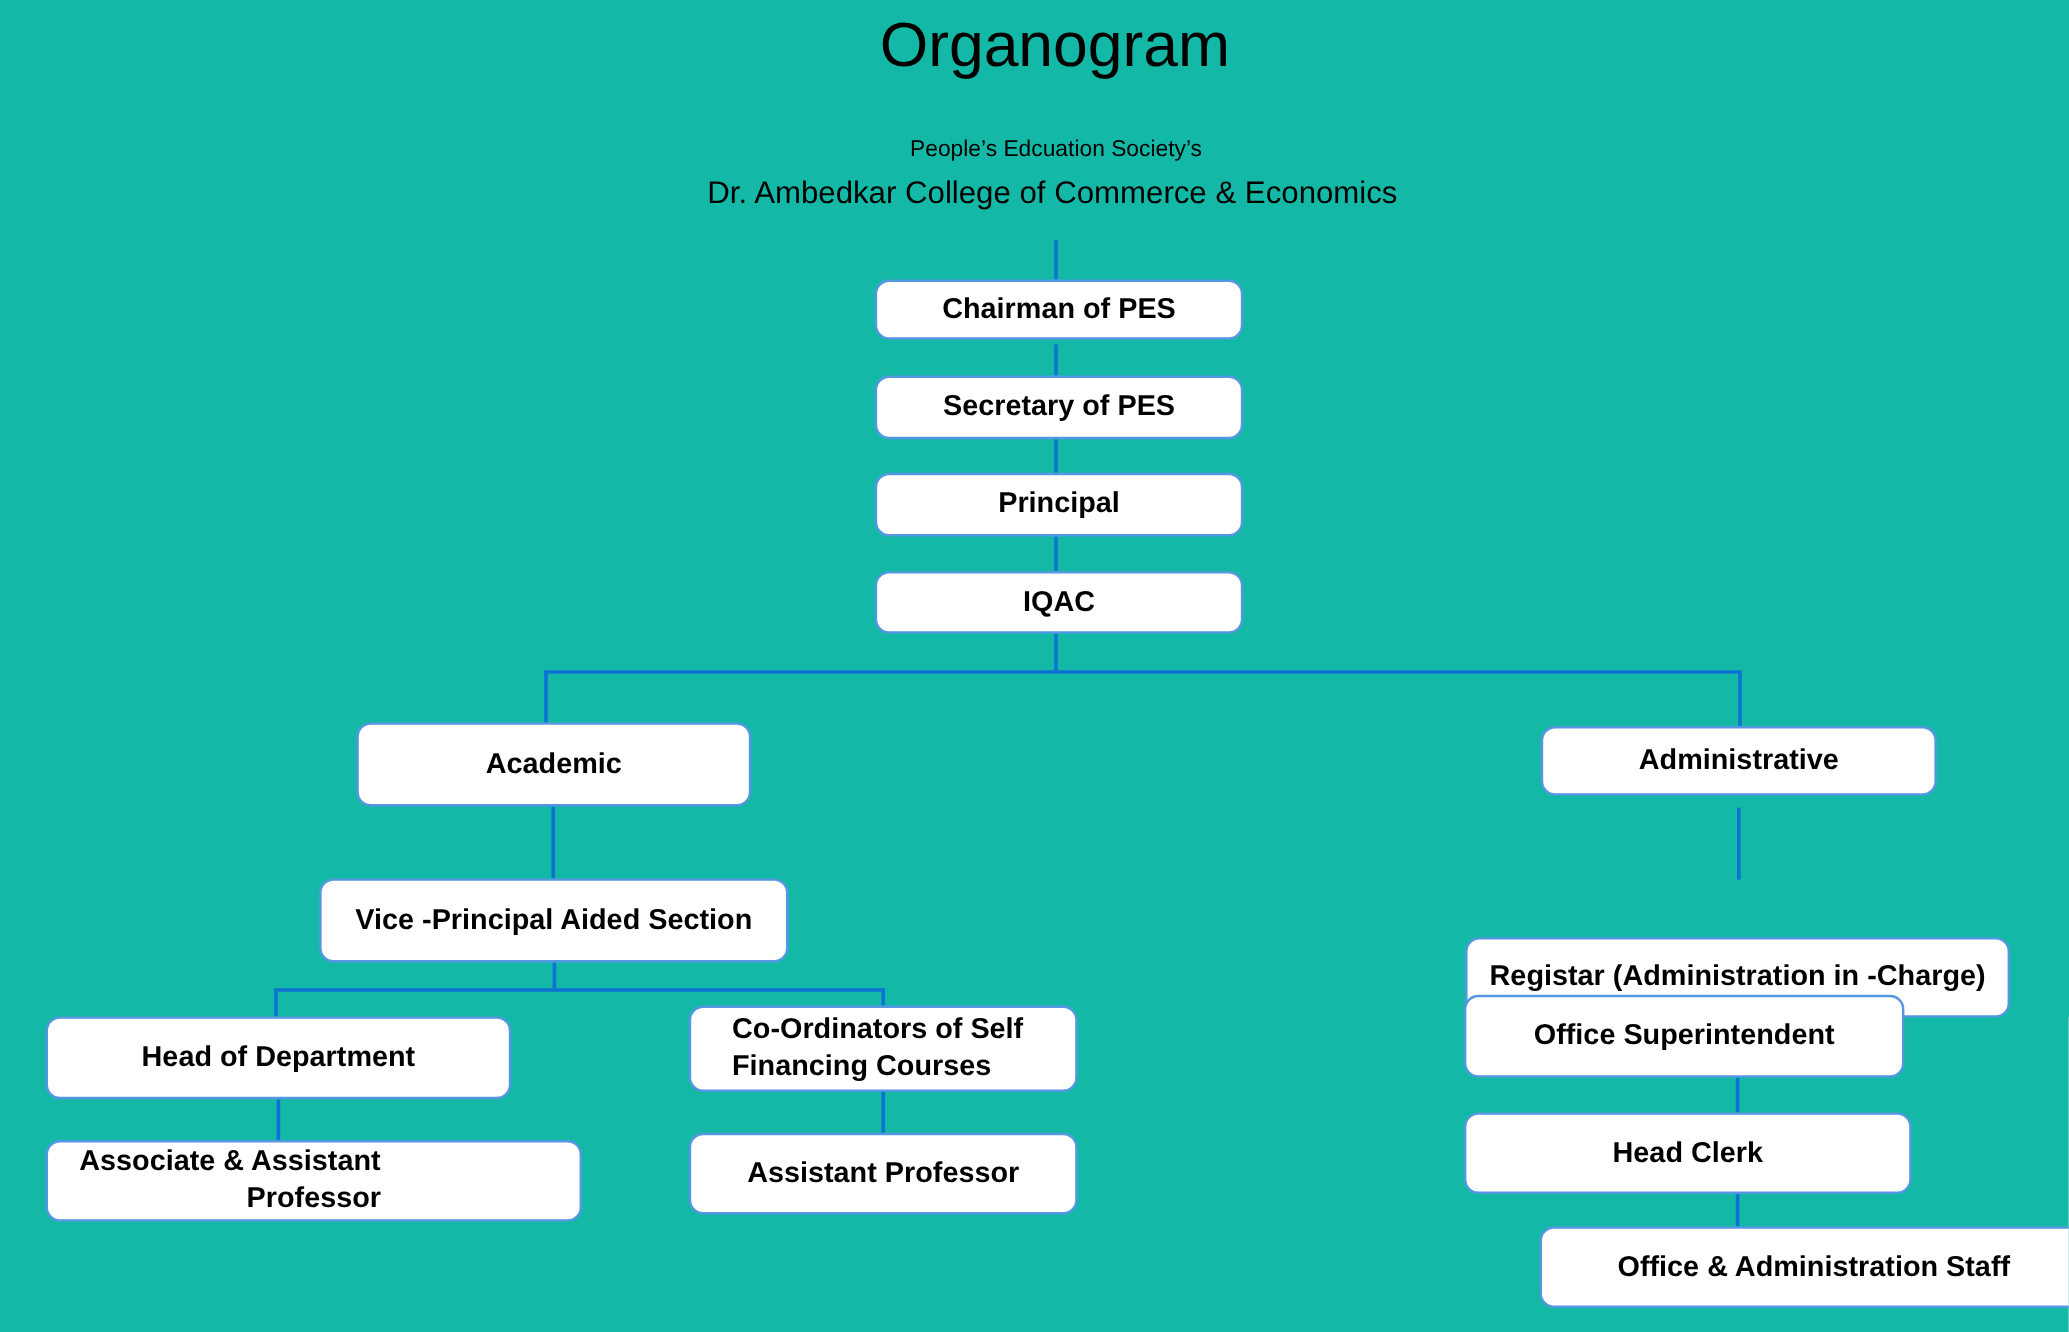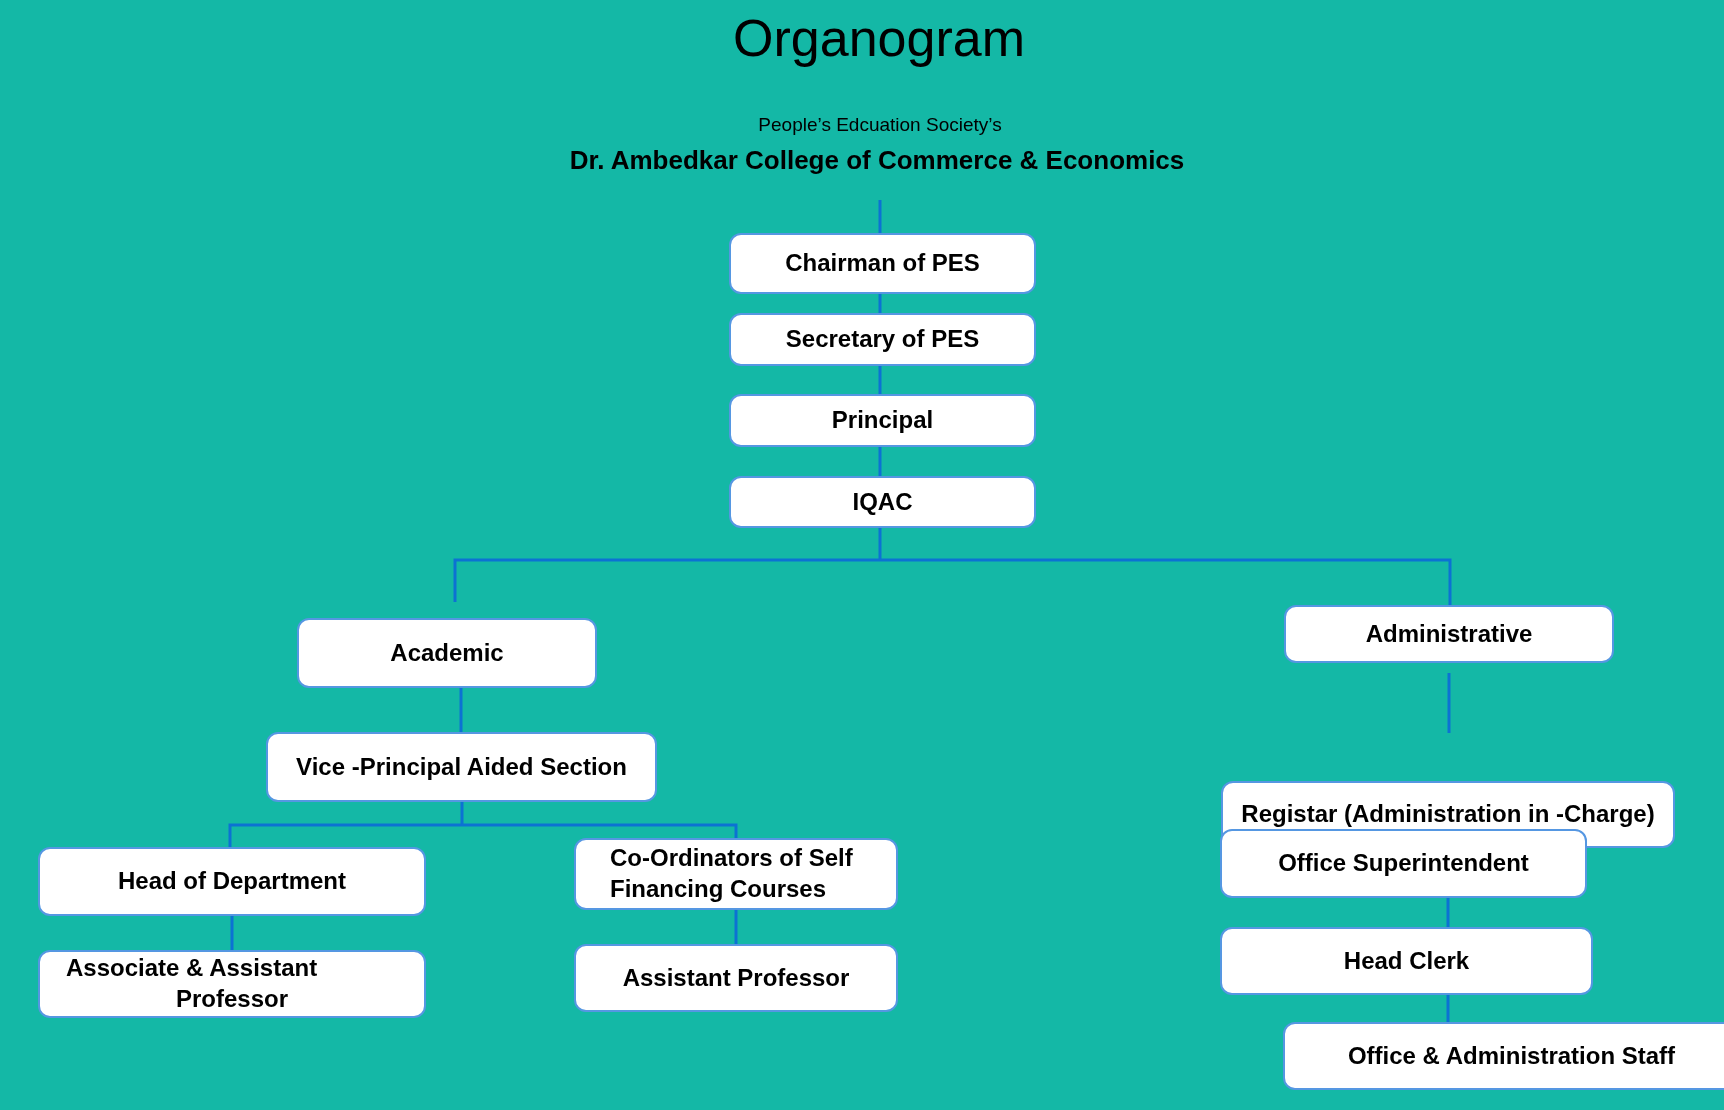--- a/index.html
+++ b/index.html
@@ -26,21 +26,21 @@
     transform: translateX(-50%);
     font-size: 19px;
     font-weight: 400;
     white-space: nowrap;
   }
   .org-name {
     position: absolute;
     left: 877px; top: 145px;
     transform: translateX(-50%);
     font-size: 26px;
-    font-weight: 700;
+    font-weight: 400;
     white-space: nowrap;
   }
   .connectors {
     position: absolute;
     left: 0; top: 0;
     width: 1724px; height: 1110px;
   }
   .connectors path {
     stroke: #0c72d3;
     stroke-width: 3;
@@ -85,21 +85,21 @@
     <path d="M462 802 V825"></path>
     <path d="M230 847 L230 825 L736 825 L736 838"></path>
     <path d="M232 916 V950"></path>
     <path d="M736 910 V944"></path>
     <path d="M1449 673 V733"></path>
     <path d="M1448 800 V829"></path>
     <path d="M1448 898 V927"></path>
     <path d="M1448 995 V1022"></path>
   </svg>
 
-  <div class="node" style="left:729px; top:233px; width:307px; height:61px;justify-content:flex-end;">
+  <div class="node" style="left:729px; top:233px; width:307px; height:50px;justify-content:flex-end;">
     <div class="lines">
         <div class="line">Chairman of PES</div>
       </div>
   </div>
 
   <div class="node" style="left:729px; top:313px; width:307px; height:53px;">
     <div class="lines">
         <div class="line">Secretary of PES</div>
       </div>
   </div>
@@ -109,21 +109,21 @@
         <div class="line">Principal</div>
       </div>
   </div>
 
   <div class="node" style="left:729px; top:476px; width:307px; height:52px;">
     <div class="lines">
         <div class="line">IQAC</div>
       </div>
   </div>
 
-  <div class="node" style="left:297px; top:618px; width:300px; height:70px;">
+  <div class="node" style="left:297px; top:602px; width:329px; height:70px;">
     <div class="lines">
         <div class="line">Academic</div>
       </div>
   </div>
 
   <div class="node" style="left:1284px; top:605px; width:330px; height:58px;">
     <div class="lines">
         <div class="line">Administrative</div>
       </div>
   </div>
@@ -140,21 +140,21 @@
       </div>
   </div>
 
   <div class="node node--coord" style="left:574px; top:838px; width:324px; height:72px;">
     <div class="lines">
       <div class="line">Co-Ordinators of Self</div>
       <div class="line">Financing Courses</div>
     </div>
   </div>
 
-  <div class="node node--assoc" style="left:38px; top:950px; width:388px; height:68px;">
+  <div class="node node--assoc" style="left:38px; top:950px; width:447px; height:68px;">
     <div class="lines">
       <div class="line">Associate &amp; Assistant</div>
       <div class="line">Professor</div>
     </div>
   </div>
 
   <div class="node" style="left:574px; top:944px; width:324px; height:68px;">
     <div class="lines">
         <div class="line">Assistant Professor</div>
       </div>

